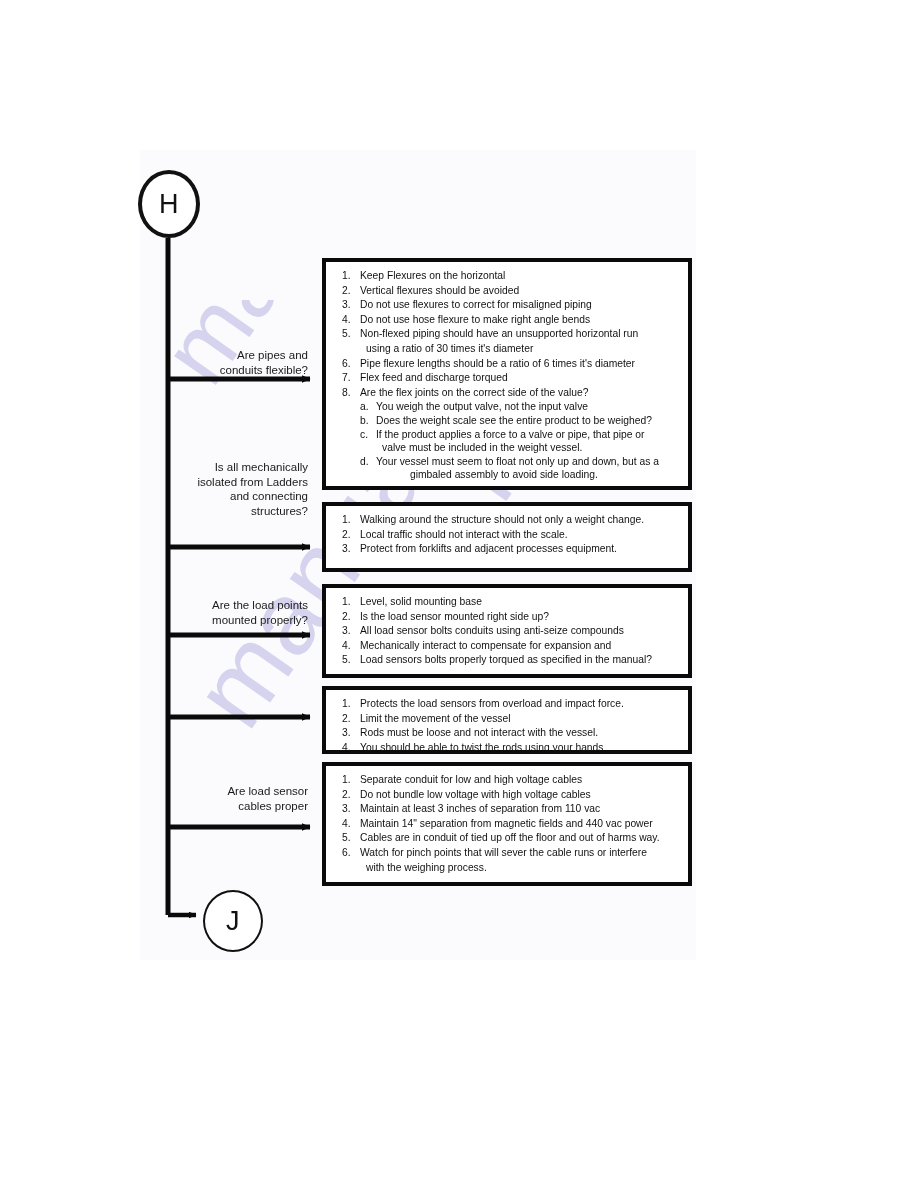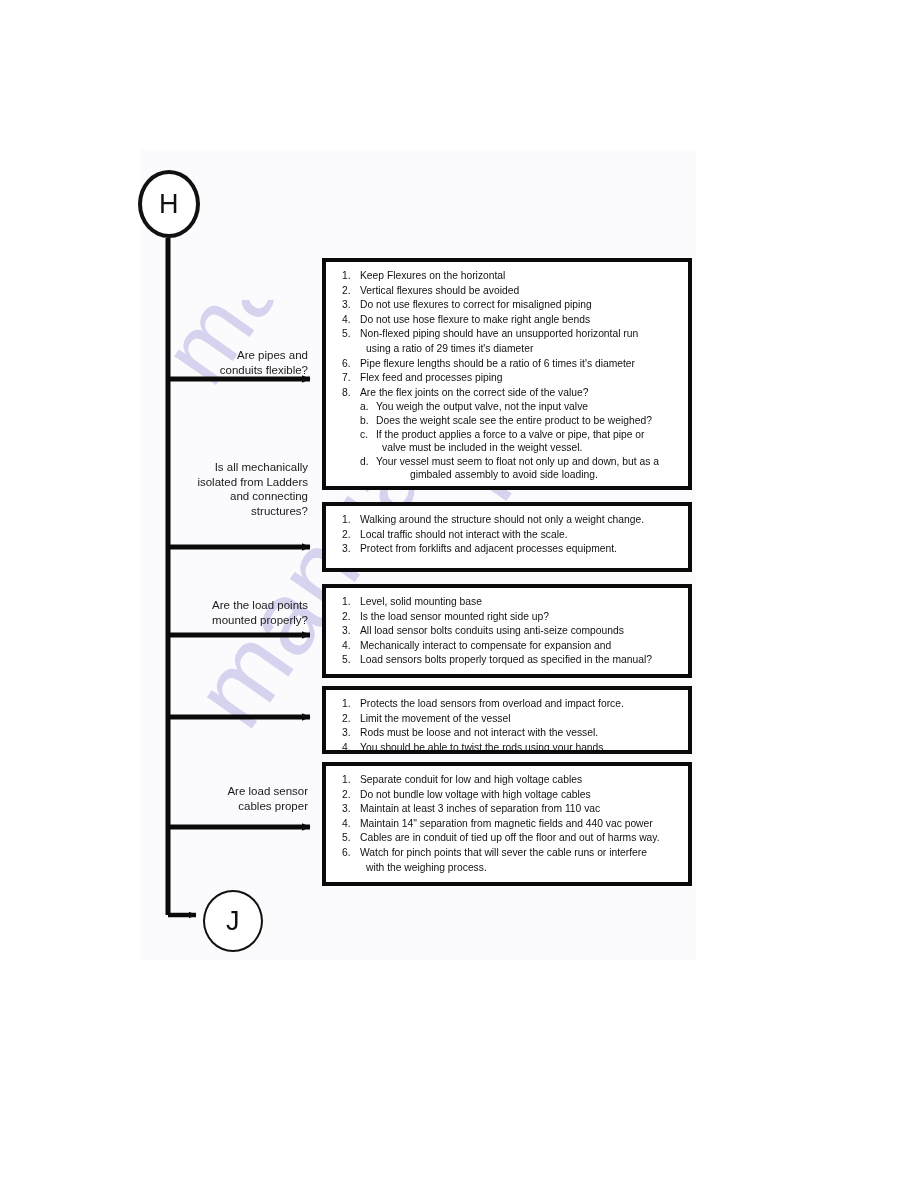--- a/index.html
+++ b/index.html
@@ -233,30 +233,30 @@
           <span class="marker">4.</span>
           <span class="otext">Do not use hose flexure to make right angle bends</span>
         </li>
         <li class="oitem">
           <span class="marker">5.</span>
           <span class="otext">Non-flexed piping should have an unsupported horizontal run</span>
         </li>
         <li class="oitem">
           <span class="marker"></span>
           <span class="otext">
-            <span class="indent-cont">using a ratio of 29 times it's diameter</span>
+            <span class="indent-cont">using a ratio of 30 times it's diameter</span>
           </span>
         </li>
         <li class="oitem">
           <span class="marker">6.</span>
           <span class="otext">Pipe flexure lengths should be a ratio of 6 times it's diameter</span>
         </li>
         <li class="oitem">
           <span class="marker">7.</span>
-          <span class="otext">Flex feed and processes piping</span>
+          <span class="otext">Flex feed and discharge torqued</span>
         </li>
         <li class="oitem">
           <span class="marker">8.</span>
           <span class="otext">Are the flex joints on the correct side of the value?</span>
         </li>
       </ul>
     <ul class="sublist">
         <li class="sitem">
           <span class="marker">a.</span>
           <span class="otext">You weigh the output valve, not the input valve</span>

